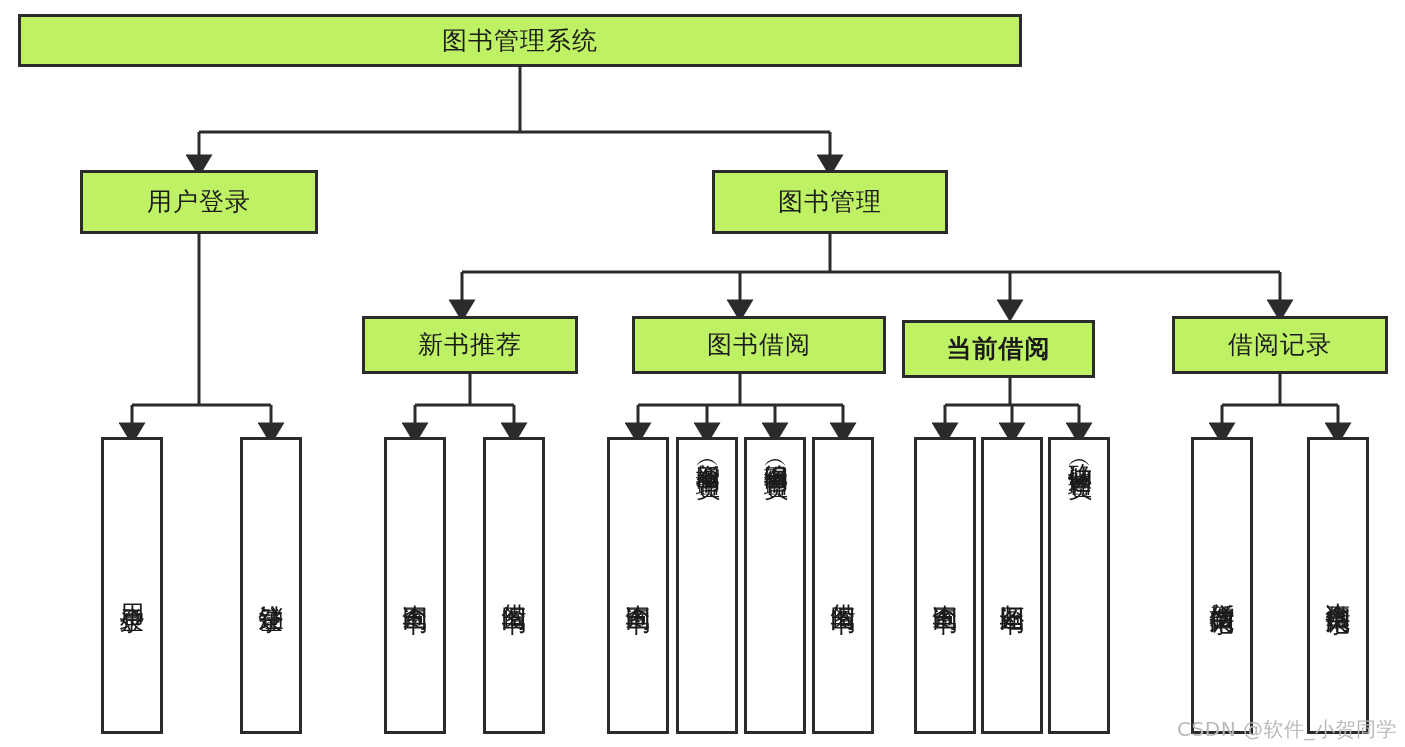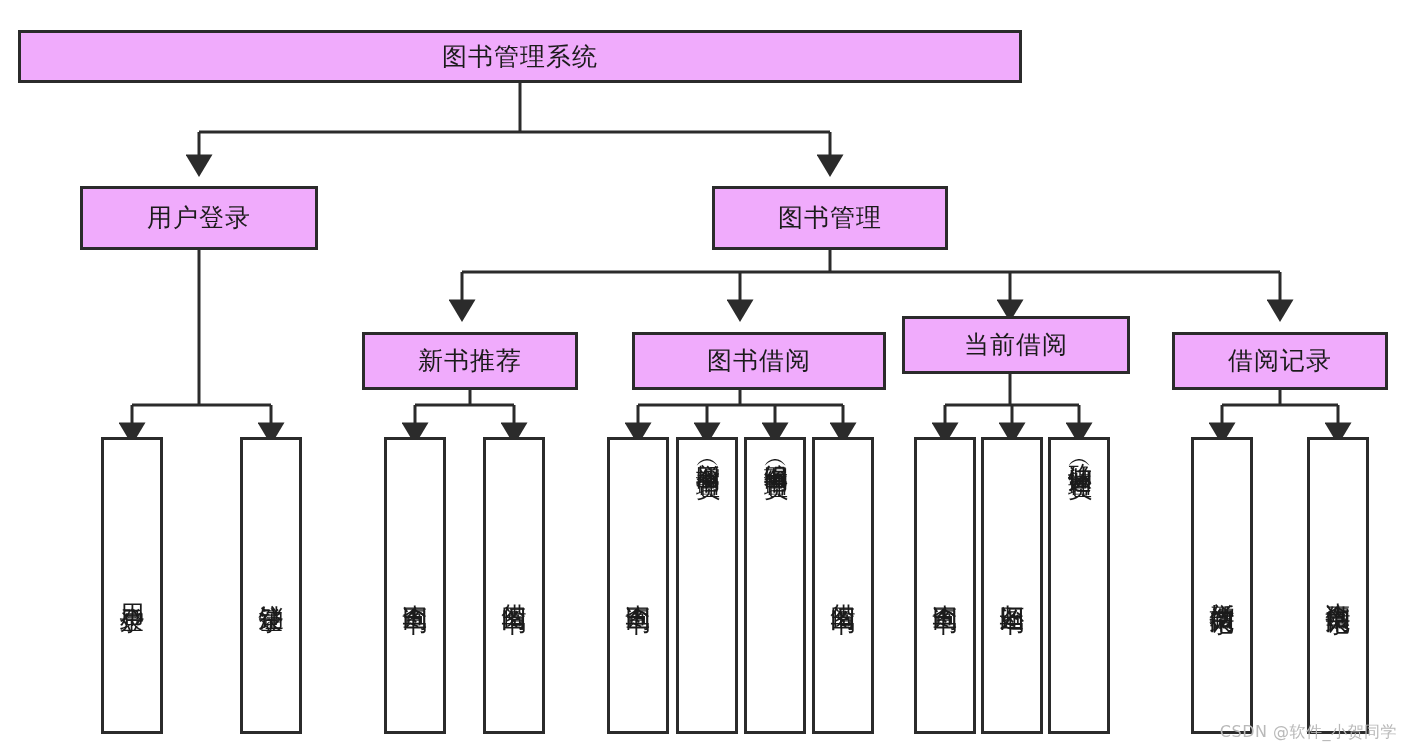--- a/index.html
+++ b/index.html
@@ -12,27 +12,26 @@
   }
   #canvas{position:absolute;left:0;top:0;width:1405px;height:747px;}
 
   
   #wires{position:absolute;left:0;top:0;width:1405px;height:747px;pointer-events:none;}
 
   
   .node{
     position:absolute;
     box-sizing:border-box;
-    background:#f0abfc;
+    background:#bef264;
     border:3px solid #2b2b2b;
     display:flex;
     align-items:center;
     justify-content:center;
     color:#1b1b1b;
-    margin-top:16px;
   }
   .node .lbl{
     display:block;
     white-space:nowrap;
     line-height:1.1;
   }
   .node.h .lbl{font-size:25px;letter-spacing:1px;}
   .node.root .lbl{font-size:25px;letter-spacing:1px;}
 
   
@@ -57,21 +56,21 @@
     text-align:center;
     white-space:nowrap;
   }
   .leaf.tall .lbl{font-size:24px;}
   
   .leaf.topalign{align-items:flex-start;}
 
   #watermark{
     position:absolute;
     right:8px;bottom:4px;
-    font-size:16px;
+    font-size:20px;
     color:#b9b9b9;
     letter-spacing:0.5px;
     white-space:nowrap;
   }
 </style>
 </head>
 <body>
 
 <div id="canvas">
 
@@ -141,21 +140,21 @@
   </div>
 
   <div class="node h" style="left:712px;top:170px;width:236px;height:64px;">
     <span class="lbl">图书管理</span>
   </div>
 
   <div class="node h" style="left:632px;top:316px;width:254px;height:58px;">
     <span class="lbl">图书借阅</span>
   </div>
 
-  <div class="node h" style="left:902px;top:300px;width:228px;height:58px;">
+  <div class="node h" style="left:902px;top:320px;width:193px;height:58px;font-weight:bold;">
     <span class="lbl">当前借阅</span>
   </div>
 
   <div class="node h" style="left:1172px;top:316px;width:216px;height:58px;text-align:center;">
     <span class="lbl">借阅记录</span>
   </div>
 
   <div class="leaf" style="left:101px;top:437px;width:62px;height:297px;">
     <span class="lbl">用户登录</span>
   </div>

